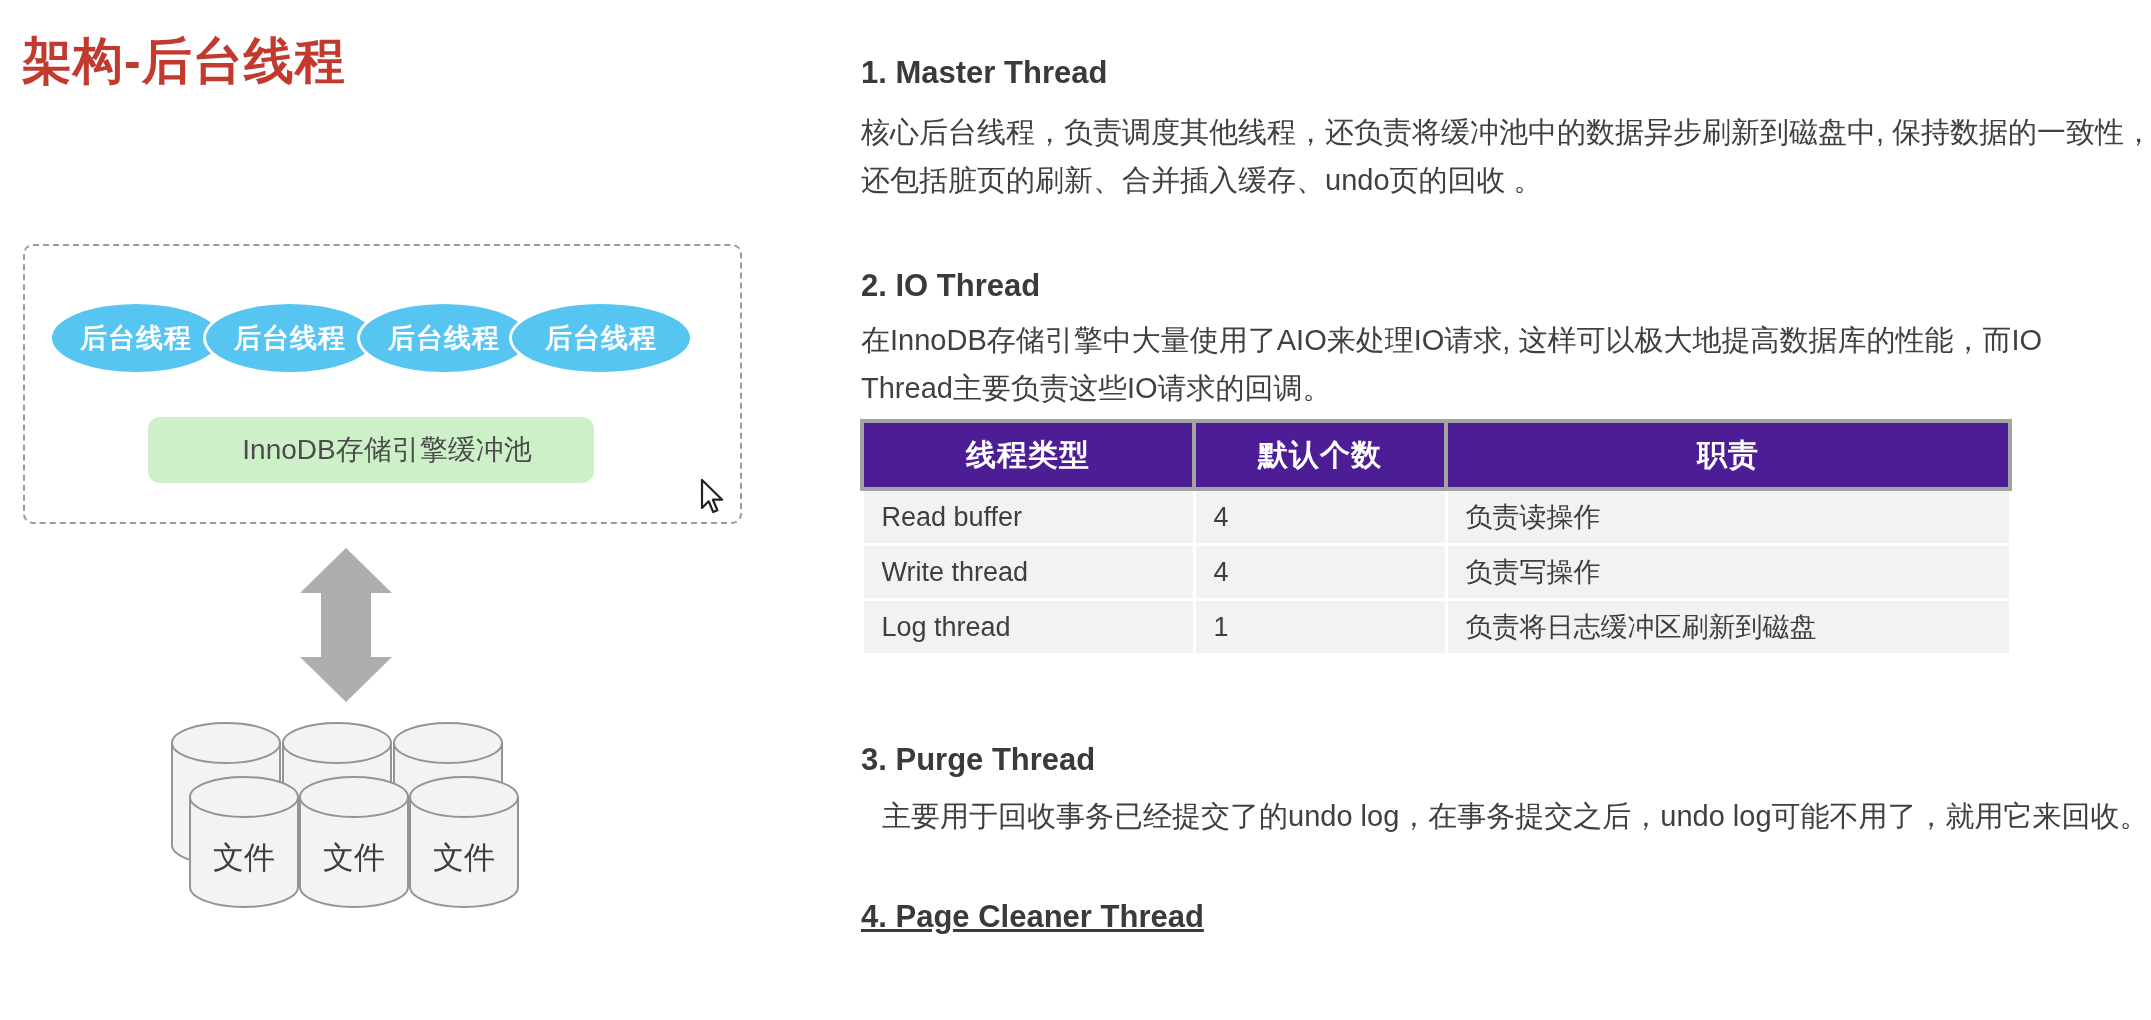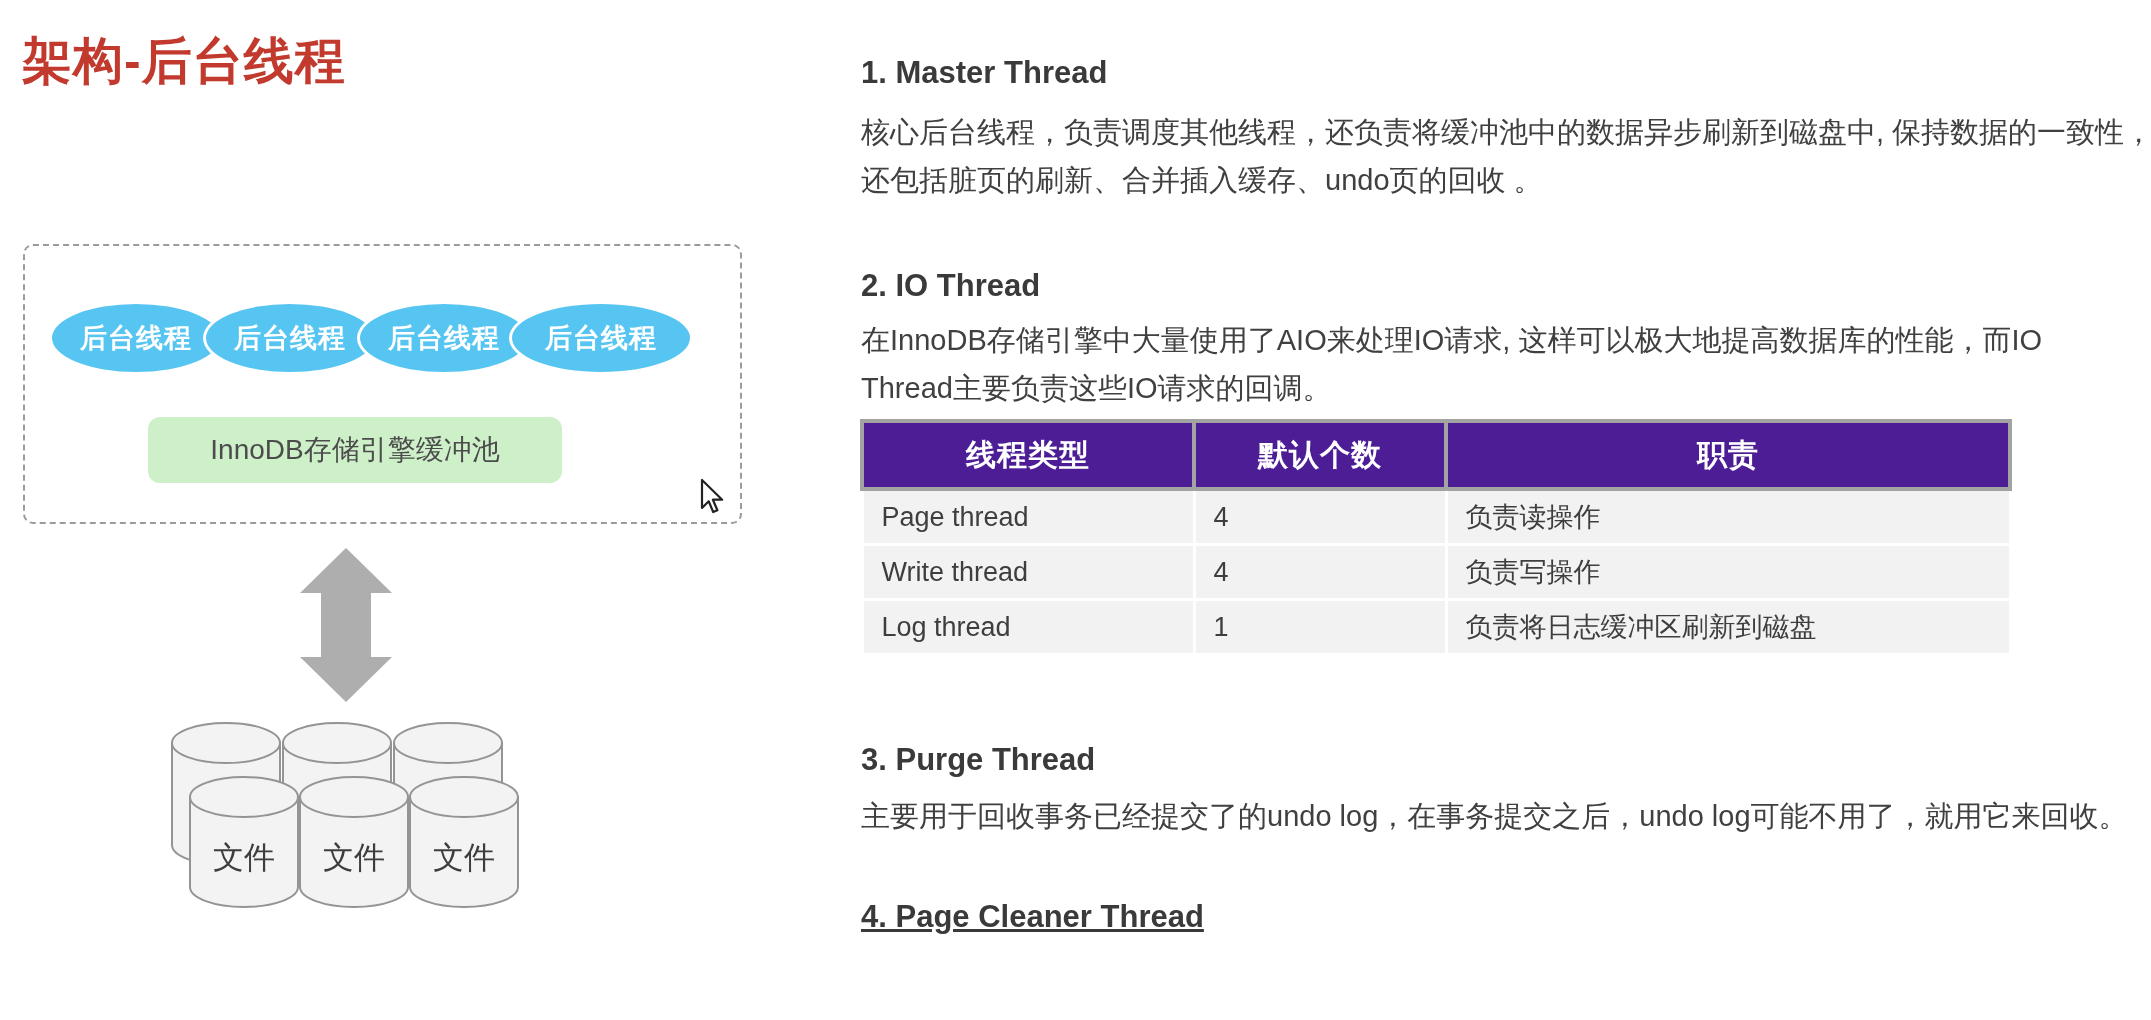--- a/index.html
+++ b/index.html
@@ -39,20 +39,21 @@
   .e2 { left:178px; top:55px; }
   .e3 { left:332px; top:55px; }
   .e4 { left:484px; top:55px; width:184px; }
   .buffer-box {
     position:absolute; left:123px; top:171px;
     width:414px; height:66px;
     background:#cdf0c8; border-radius:12px;
     display:flex; align-items:center; justify-content:center;
     color:#4c4c4c; font-size:28px;
     white-space:nowrap;
+    padding-left:32px;
   }
 
   .diagram-svg {
     position:absolute; left:0; top:0;
     width:2151px; height:1020px;
     pointer-events:none;
   }
 
   
   .sec-heading {
@@ -60,21 +61,21 @@
     font-size:31px; font-weight:700; color:#3a3a3a;
     white-space:pre;
   }
   .sec-body {
     position:absolute; left:861px;
     font-size:29px; color:#404040; line-height:48px;
     white-space:pre;
   }
   .h1 { top:55px; }   .b1 { top:108px; }
   .h2 { top:268px; }  .b2 { top:316px; }
-  .h3 { top:742px; }  .b3 { top:792px; }
+  .h3 { top:742px; }  .b3 { top:792px;margin-left:21px; }
   .h4 { top:899px;text-decoration:underline; }  .b4 { top:948px; }
 
   
   .io-table {
     position:absolute; left:860px; top:419px;
     width:1148px; table-layout:fixed;
     border-collapse:collapse;
   }
   .io-table th {
     background:#4c1d95; color:#ffffff;
@@ -166,21 +167,21 @@
     </colgroup>
     <thead>
       <tr>
         <th>线程类型</th>
         <th>默认个数</th>
         <th>职责</th>
       </tr>
     </thead>
     <tbody>
       <tr>
-        <td>Page thread</td>
+        <td>Read buffer</td>
         <td>4</td>
         <td>负责读操作</td>
       </tr>
       <tr>
         <td>Write thread</td>
         <td>4</td>
         <td>负责写操作</td>
       </tr>
       <tr>
         <td>Log thread</td>

